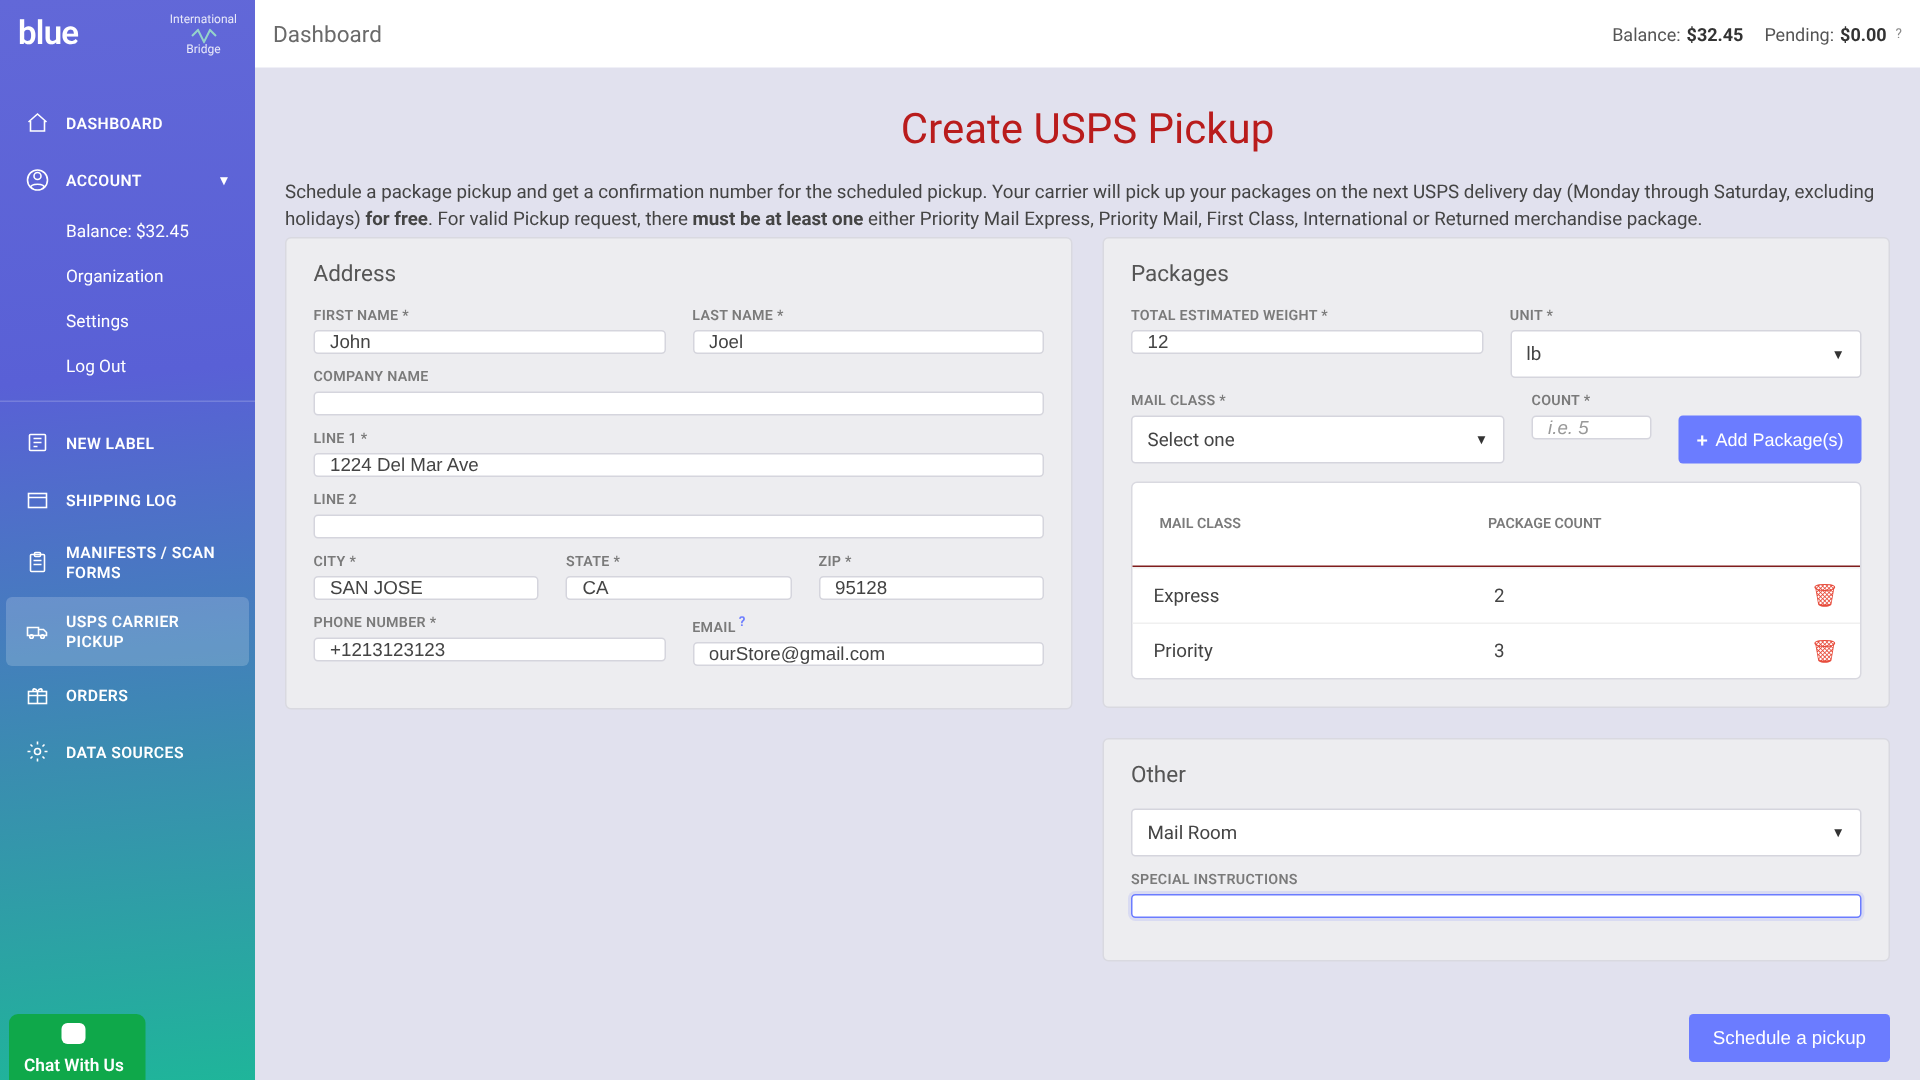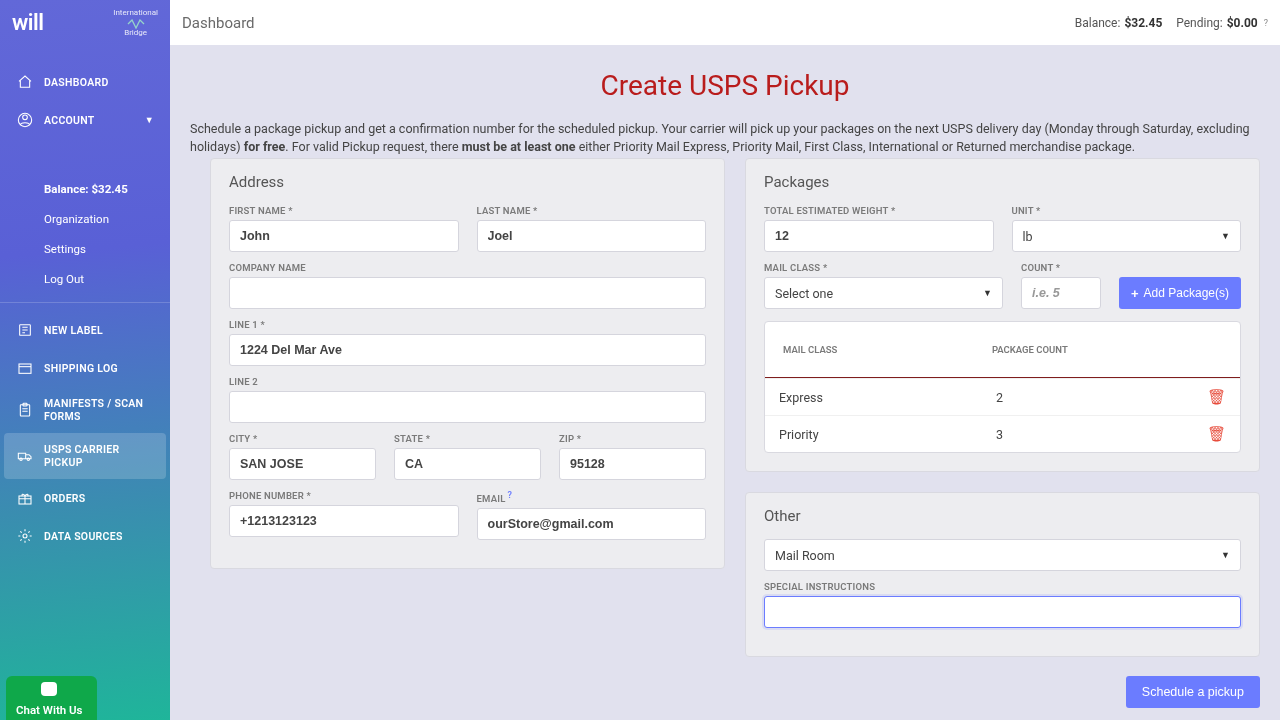--- a/index.html
+++ b/index.html
@@ -9,49 +9,49 @@
 .sidebar-header { height: 45px; display: flex; align-items: center; padding: 0 12px; justify-content: space-between; }
 .logo-text { font-size: 22px; font-weight: 600; letter-spacing: -0.5px; }
 .logo-badge { font-size: 8px; text-align: right; opacity: 0.85; line-height: 1; display:flex; flex-direction:column; align-items:center;}
 .logo-badge svg { display:block; margin-top:2px;}
 .nav { padding-top: 18px; }
 .nav-item { display: flex; align-items: center; padding: 10px 16px; font-size: 10.5px; font-weight: 600; letter-spacing: 0.3px; cursor: pointer; }
 .nav-item.active { background: rgba(255,255,255,0.18); border-radius: 4px; margin: 0 4px; padding: 10px 12px;}
 .nav-item .icon { width: 18px; height: 18px; margin-right: 10px; flex-shrink: 0; display:flex; align-items:center; justify-content:center;}
 .nav-item .caret { margin-left: auto; font-size: 9px; }
 .nav-sub { padding-left: 44px; font-size: 11.5px; font-weight: 400; padding-top:8px; padding-bottom:8px; cursor:pointer;}
-.nav-sub.balance { font-weight: 700; margin-top: 35px; }
+.nav-sub.balance { font-weight: 400; }
 .nav-divider { border-top: 1px solid rgba(255,255,255,0.18); margin: 8px 0; }
 
 .chat-btn { position: absolute; left: 6px; bottom: 0; background: #0fa84a; color: #fff; padding: 6px 14px 3px 10px; border-radius: 6px 6px 0 0; font-size: 11.5px; font-weight:600; display:flex; align-items:center; gap:7px; cursor:pointer;flex-direction:column;}
 .chat-btn .bubble{ width:16px; height:14px; background:#fff; border-radius:4px; position:relative;}
 .chat-btn .bubble::after{content:''; position:absolute; bottom:-3px; left:3px; border:3px solid transparent; border-top-color:#fff;}
 
 .topbar { position: absolute; left: 170px; top: 0; right: 0; height: 45px; background: #fff; display: flex; align-items: center; padding: 0 12px; color: #555; }
 .topbar-title { font-size: 15px; color: #6a6a6a; }
 .topbar-right { margin-left: auto; font-size: 12px; color: #555; display:flex; align-items:center; gap:4px;}
 .topbar-right b { color: #333; }
 .help-mark { font-size: 9px; color: #888; vertical-align: super; margin-left:2px;}
 
 .main { position: absolute; left: 170px; top: 45px; right: 0; bottom: 0; padding: 24px 20px 20px 20px; overflow: auto; }
 .page-title { text-align: center; font-size: 28px; color: #b91c1c; font-weight: 400; margin-bottom: 18px; }
 .page-desc { font-size: 12.5px; color: #444; line-height: 1.45; margin-bottom: 2px; }
 .page-desc b { font-weight: 700; }
 
-.cols { display: flex; gap: 20px; margin-left: 20px; }
+.cols { display: flex; gap: 20px; }
 .col-left { flex: 1; }
 .col-right { flex: 1; display:flex; flex-direction:column; gap:20px;}
 
 .card { background: #ededf0; border: 1px solid #d9d9e0; border-radius: 4px; padding: 14px 18px 18px 18px; }
 .card-title { font-size: 15px; color: #555; font-weight: 400; margin-bottom: 14px; }
 
 .form-row { display: flex; gap: 18px; margin-bottom: 10px; }
 .form-group { flex: 1; }
 .form-label { font-size: 9.5px; color: #7a7a7a; font-weight: 600; letter-spacing: 0.2px; margin-bottom: 4px; display: block; }
-.form-input { width: 100%; height: 32px; border: 1px solid #d5d5dd; border-radius: 3px; background: #fff; padding: 0 10px; font-size: 12.5px; color: #444; font-weight: bold; }
+.form-input { width: 100%; height: 16px; border: 1px solid #d5d5dd; border-radius: 3px; background: #fff; padding: 0 10px; font-size: 12.5px; color: #444; }
 .form-input.focused { border-color: #6b7cff; box-shadow: 0 0 0 2px rgba(107,124,255,0.15); }
 .form-select { width:100%; height:32px; border:1px solid #d5d5dd; border-radius:3px; background:#fff; padding:0 10px; font-size:12.5px; color:#444; display:flex; align-items:center; justify-content:space-between; cursor:pointer;}
 .form-select .arrow{ font-size:9px; color:#333;}
 .form-input::placeholder{ color:#999; font-style:italic;}
 .help-badge { font-size: 9px; color: #6b7cff; vertical-align: super; margin-left: 2px; }
 
 .btn-add { height: 32px; background: #6b7cff; color: #fff; border: none; border-radius: 3px; padding: 0 12px; font-size: 12px; cursor: pointer; display:inline-flex; align-items:center; gap:5px; font-weight:500;}
 .btn-add .plus{ font-weight:700; font-size:13px;}
 
 .pkg-table { border: 1px solid #d9d9e0; border-radius: 4px; margin-top: 12px; background: #fff; }
@@ -67,21 +67,21 @@
 .footer-btn { position: absolute; right: 20px; bottom: 12px; }
 .btn-primary { background: #6b7cff; color: #fff; border: none; border-radius: 3px; padding: 9px 16px; font-size: 12.5px; cursor: pointer; }
 
 svg { stroke: currentColor; fill: none; stroke-width: 1.6; }
 </style>
 </head>
 <body>
 
 <div class="sidebar">
   <div class="sidebar-header">
-    <span class="logo-text">will</span>
+    <span class="logo-text">blue</span>
     <span class="logo-badge">
       <span>International</span>
       <svg width="18" height="10" viewBox="0 0 18 10">
           <path d="M1 5 L5 1 L9 9 L13 1 L17 5" stroke="#9fe8c8" stroke-width="1.3"></path>
         </svg>
       <span>Bridge</span>
     </span>
   </div>
 
   <div class="nav">

